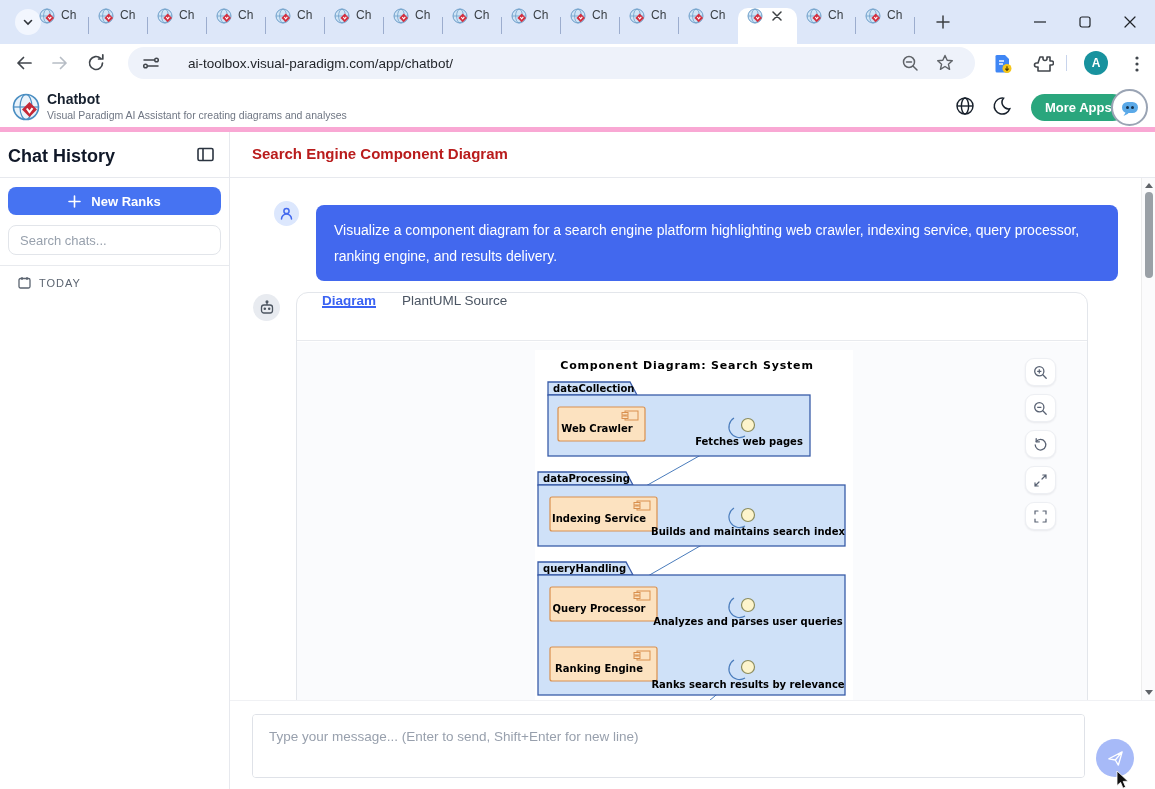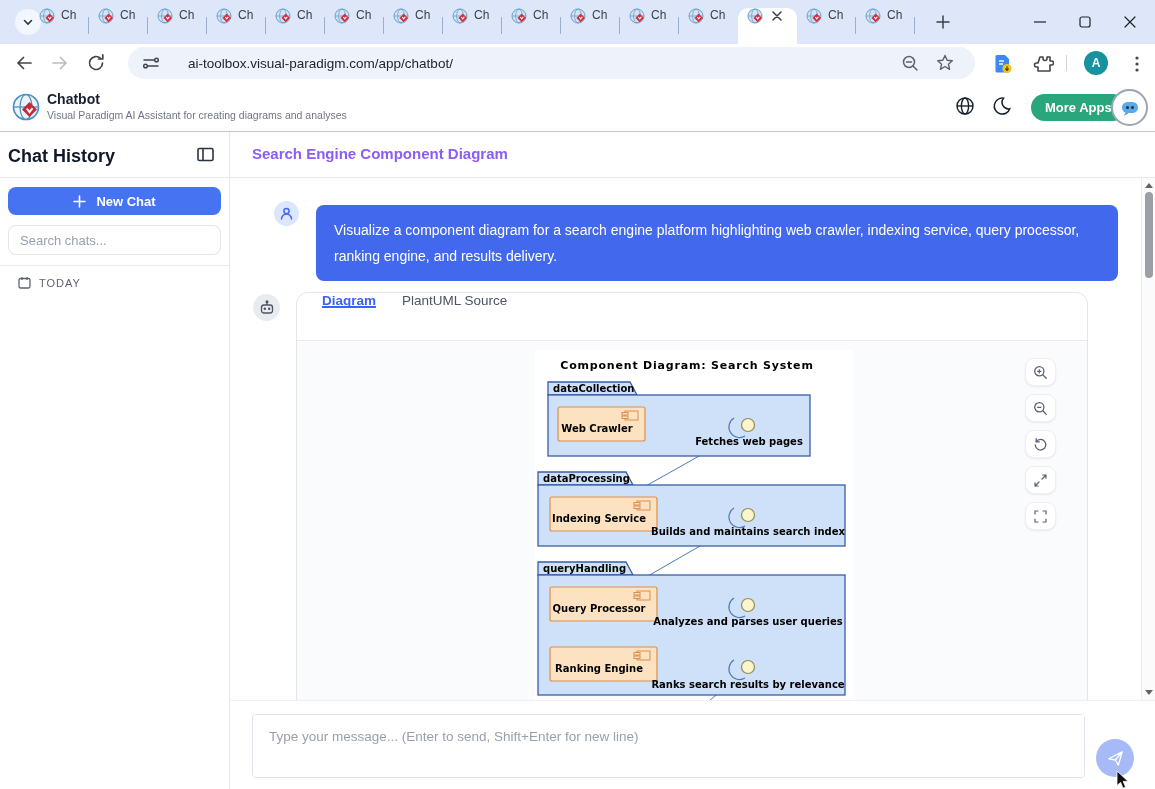--- a/index.html
+++ b/index.html
@@ -30,21 +30,21 @@
   .toolbar{position:absolute;top:44px;left:0;width:100%;height:38px;background:#fff;}
   .nav-ic{position:absolute;top:9px;width:20px;height:20px;}
   .url-pill{position:absolute;left:128px;top:3px;width:847px;height:32px;border-radius:16px;
             background:#eef2fa;display:flex;align-items:center;}
   .url-text{margin-left:60px;font-size:13.5px;color:#23262b;}
   .pill-ic{position:absolute;top:6px;width:20px;height:20px;}
   .tb-right{position:absolute;top:9px;width:22px;height:22px;}
 
   
   .app-header{position:absolute;top:82px;left:0;width:100%;height:50px;background:#fff;
-              border-bottom:1px solid #f9a8d4;padding-left:35px;}
+              border-bottom:5px solid #f9a8d4;padding-left:35px;}
   .app-logo{position:absolute;left:12px;top:11px;}
   .app-title{position:absolute;left:47px;top:9px;font-size:14px;font-weight:bold;color:#16202e;}
   .app-sub{position:absolute;left:47px;top:27px;font-size:10.5px;color:#6f7683;}
   .hdr-ic{position:absolute;top:14px;width:20px;height:20px;}
   .more-apps{position:absolute;left:1031px;top:12px;height:27px;padding:0 14px;background:#2aa67d;
              color:#fff;border-radius:14px;font-size:13px;font-weight:bold;display:flex;
              align-items:center;border:none;}
   .hdr-avatar{position:absolute;left:1111px;top:7px;width:37px;height:37px;border-radius:50%;
               background:#fff;border:2px solid #9aa4b4;display:flex;align-items:center;justify-content:center;}
 
@@ -65,21 +65,21 @@
   .today-row{display:flex;align-items:center;gap:8px;margin:10px 0 0 10px;}
   .today-label{font-size:11px;font-weight:normal;color:#5b6470;letter-spacing:1px;}
   .chat-item{margin-top:10px;width:213px;background:#e9f1fe;border:1px solid #c3d9f9;border-radius:10px;
              padding:8px 10px;}
   .chat-item-title{font-size:13px;color:#18263f;}
   .chat-item-time{font-size:11px;color:#70798a;margin-top:3px;}
 
   
   .main{position:absolute;left:230px;top:132px;right:0;bottom:0;background:#fff;}
   .main-header{position:relative;height:46px;border-bottom:1px solid #e7e9ee;}
-  .page-title{position:absolute;left:22px;top:13px;font-size:15px;font-weight:bold;color:#8b5cf6;}
+  .page-title{position:absolute;left:22px;top:13px;font-size:15px;font-weight:bold;color:#b91c1c;}
   .chat-area{position:absolute;top:46px;left:0;right:0;height:522px;overflow:hidden;}
   .user-avatar{position:absolute;left:44px;top:23px;width:25px;height:25px;border-radius:50%;
                background:#dce7fd;display:flex;align-items:center;justify-content:center;}
   .user-bubble{position:absolute;left:86px;top:27px;width:802px;background:#4268ee;border-radius:8px;
                color:#fff;font-size:14px;line-height:26px;padding:12px 18px;}
   .bot-avatar{position:absolute;left:23px;top:116px;width:27px;height:27px;border-radius:50%;
               background:#e8ebf0;display:flex;align-items:center;justify-content:center;}
   .card{position:absolute;left:66px;top:114px;width:792px;height:500px;background:#fff;
         border:1px solid #e3e6eb;border-radius:12px;overflow:hidden;}
   .card-tabs{height:48px;border-bottom:1px solid #e8eaee;display:flex;align-items:flex-start;
@@ -467,21 +467,21 @@
           </svg>
         </span>
     </div>
     <div class="sb-content">
       <button class="new-chat">
         <span>
           <svg width="13" height="13" viewBox="0 0 13 13">
               <path d="M6.5 1 V12 M1 6.5 H12" stroke="#fff" stroke-width="1.6" stroke-linecap="round"></path>
             </svg>
           </span>
-        <span>New Chat</span>
+        <span>New Ranks</span>
       </button>
       <input class="search-chats" placeholder="Search chats..." style="">
       <div class="sb-divider"></div>
       <div class="today-row">
         <span>
           <svg width="13" height="13" viewBox="0 0 13 13">
               <rect x="1" y="2.5" width="11" height="9.5" rx="1.5" fill="none" stroke="#5b6470" stroke-width="1.3"></rect>
               <line x1="4" y1="1" x2="4" y2="4" stroke="#5b6470" stroke-width="1.3"></line>
               <line x1="9" y1="1" x2="9" y2="4" stroke="#5b6470" stroke-width="1.3"></line>
             </svg>

